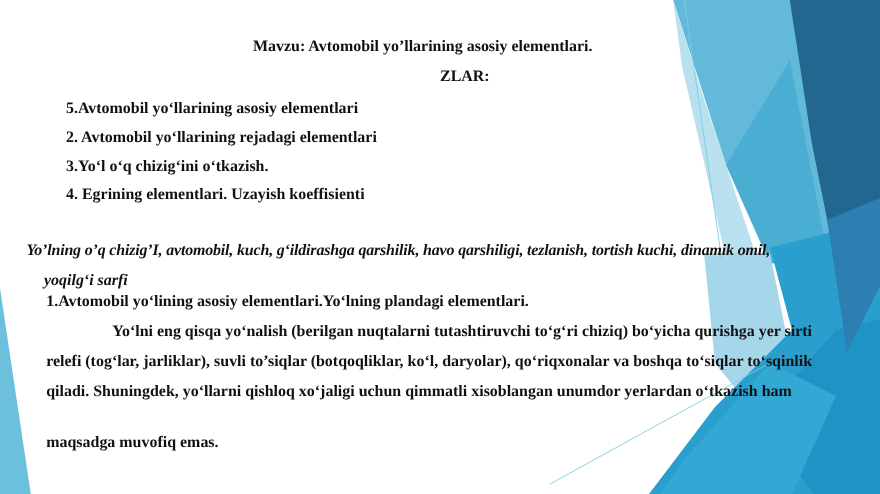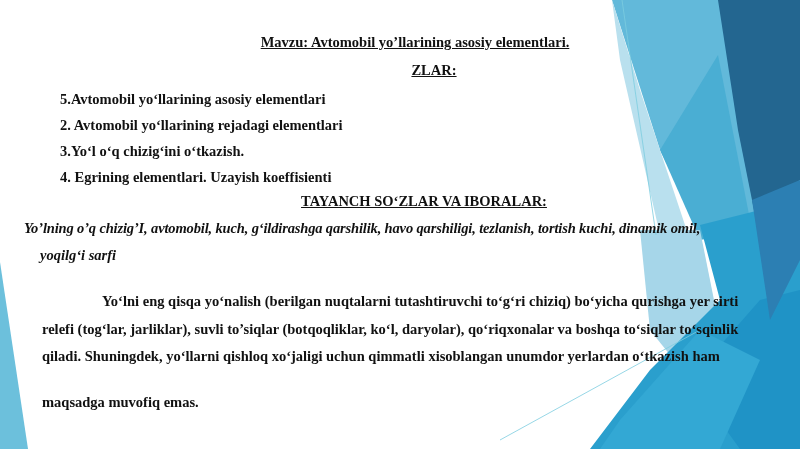--- a/index.html
+++ b/index.html
@@ -1,21 +1,21 @@
 <!DOCTYPE html>
 <html><head>
 <meta charset="utf-8">
 <style>
   html, body { margin: 0; padding: 0; }
   body { width: 800px; height: 449px; overflow: hidden; background: #ffffff; position: relative;
          font-family: "Liberation Serif", serif; color: #111; }
   .bg { position: absolute; left: 0; top: 0; width: 800px; height: 449px; z-index: 0; }
   .slide { position: absolute; left: 0; top: 0; width: 800px; height: 449px; z-index: 1; }
   .t { position: absolute; white-space: nowrap; font-weight: bold; font-size: 14.5px; line-height: 18px; }
-  .center { text-align: center; text-decoration: underline; }
+  .center { text-align: left; }
   .it { font-style: italic; }
 </style>
 </head>
 <body>
 
 <svg class="bg" viewBox="0 0 800 449" width="800" height="449">
 
   <polygon points="612,0 800,0 800,260 700,230 660,150" fill="#62b9da"></polygon>
   <polygon points="718,0 800,0 800,180 755,215 738,130" fill="#236690"></polygon>
   <polygon points="660,150 718,55 752,230 700,240" fill="#4aaed3"></polygon>
@@ -35,25 +35,25 @@
   <div class="t center" style="left:230px; top:33px; width:370px;">Mavzu:  Avtomobil  yo’llarining asosiy elementlari.</div>
   <div class="t center" style="left:400px; top:61px; width:68px;">ZLAR:</div>
 
   <div>
     <div class="t" style="left:60px; top:90px;">5.Avtomobil yo‘llarining asosiy elementlari</div>
     <div class="t" style="left:60px; top:116px;">2. Avtomobil yo‘llarining rejadagi elementlari</div>
     <div class="t" style="left:60px; top:142px;">3.Yo‘l o‘q chizig‘ini o‘tkazish.</div>
     <div class="t" style="left:60px; top:168px;">4. Egrining elementlari. Uzayish koeffisienti</div>
   </div>
 
-  <div class="t center" style="left:290px; top:192px; width:268px;">TAYANCH SO‘ZLAR VA IBORALAR:</div>
 
   <div class="t it" style="left:0px; top:219px; letter-spacing:-0.15px;padding-left:24px;">Yo’lning o’q chizig’I, avtomobil, kuch, g‘ildirashga qarshilik, havo qarshiligi, tezlanish, tortish kuchi, dinamik omil,</div>
   <div class="t it" style="left:40px; top:246px;">yoqilg‘i sarfi</div>
 
+  <div class="t" style="left:42px; top:265px;">1.Avtomobil yo‘lining asosiy elementlari.Yo‘lning  plandagi elementlari.</div>
 
   <div>
     <div class="t" style="left:102px; top:292px;">Yo‘lni eng qisqa yo‘nalish (berilgan nuqtalarni tutashtiruvchi to‘g‘ri chiziq) bo‘yicha qurishga yer sirti</div>
     <div class="t" style="left:42px; top:320px;">relefi (tog‘lar, jarliklar), suvli to’siqlar (botqoqliklar, ko‘l, daryolar), qo‘riqxonalar va boshqa to‘siqlar to‘sqinlik</div>
     <div class="t" style="left:42px; top:347px;text-align:right;">qiladi. Shuningdek, yo‘llarni qishloq xo‘jaligi uchun qimmatli xisoblangan unumdor yerlardan o‘tkazish ham</div>
     <div class="t" style="left:42px; top:393px;">maqsadga muvofiq emas.</div>
   </div>
 </div>
 
 </body></html>

